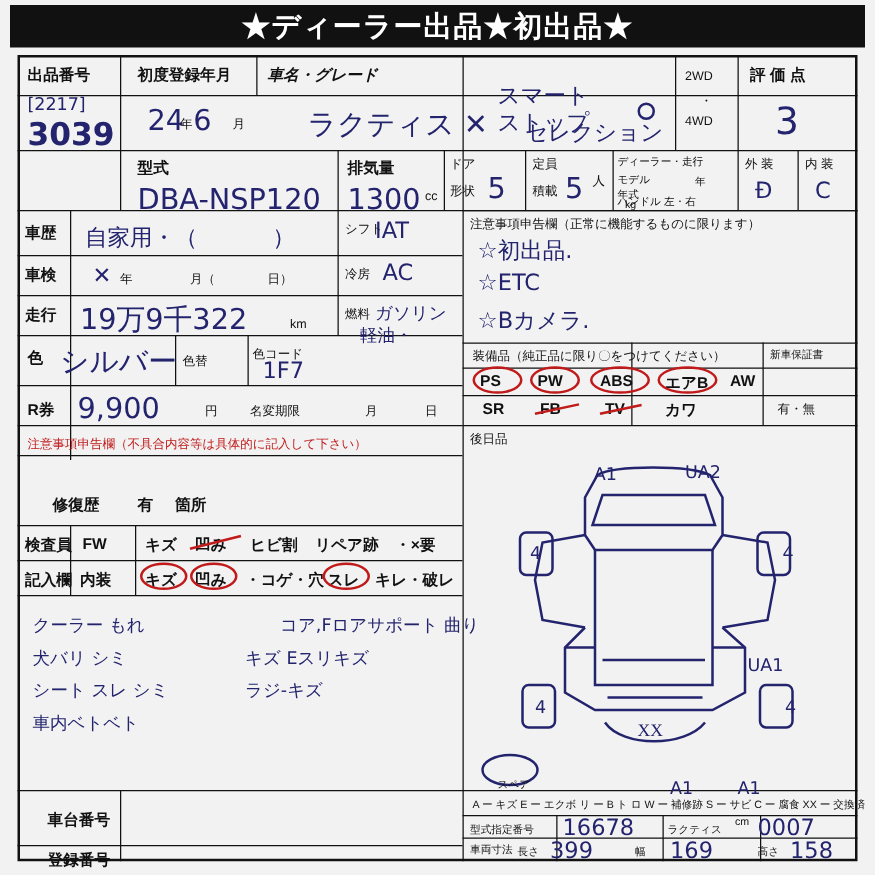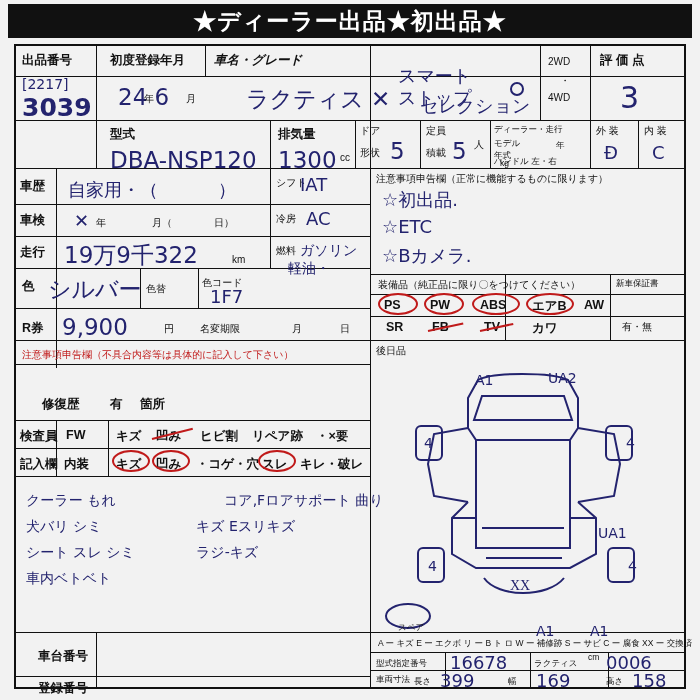--- a/index.html
+++ b/index.html
@@ -295,21 +295,21 @@
   <div class="hand blue sml" style="left:590px;top:623px;">A1</div>
   <div class="lbl xs" style="left:398px;top:622px;">スペア</div>
 
   <div class="lbl" style="left:38px;top:648px;">車台番号</div>
   <div class="lbl" style="left:38px;top:680px;">登録番号</div>
 
   <div class="lbl xs" style="left:378px;top:638px;">A ー キズ   E ー エクボ   リ ー B ト ロ   W ー 補修跡   S ー サビ   C ー 腐食   XX ー 交換済</div>
   <div class="lbl xs" style="left:376px;top:658px;">型式指定番号</div>
   <div class="hand blue mid" style="left:450px;top:652px;">16678</div>
   <div class="lbl xs" style="left:534px;top:658px;">ラクティス</div>
-  <div class="hand blue mid" style="left:606px;top:652px;">0006</div>
+  <div class="hand blue mid" style="left:606px;top:652px;">0007</div>
 
   <div class="lbl xs" style="left:376px;top:674px;">車両寸法</div>
   <div class="lbl xs" style="left:414px;top:676px;">長さ</div>
   <div class="hand blue mid" style="left:440px;top:670px;">399</div>
   <div class="lbl xs" style="left:508px;top:676px;">幅</div>
   <div class="hand blue mid" style="left:536px;top:670px;">169</div>
   <div class="lbl xs" style="left:588px;top:652px;">cm</div>
   <div class="lbl xs" style="left:606px;top:676px;">高さ</div>
   <div class="hand blue mid" style="left:632px;top:670px;">158</div>
 

